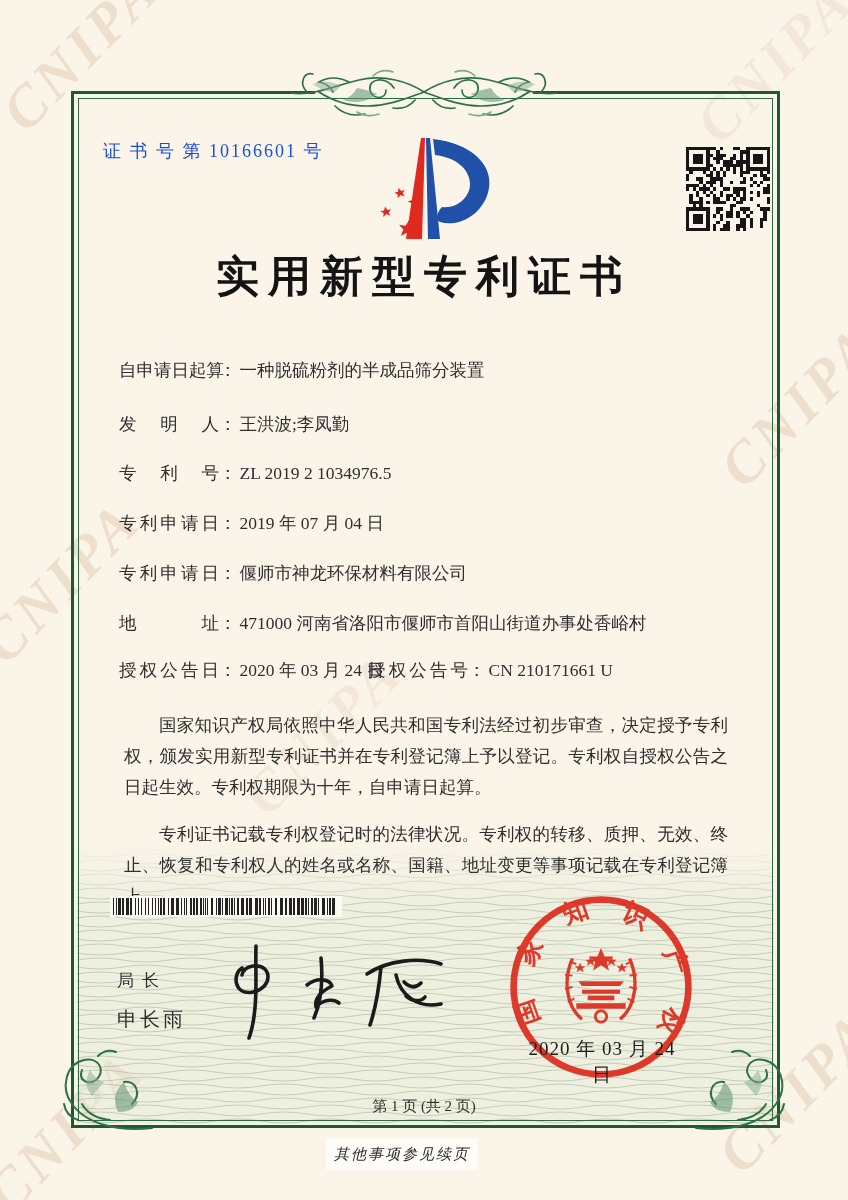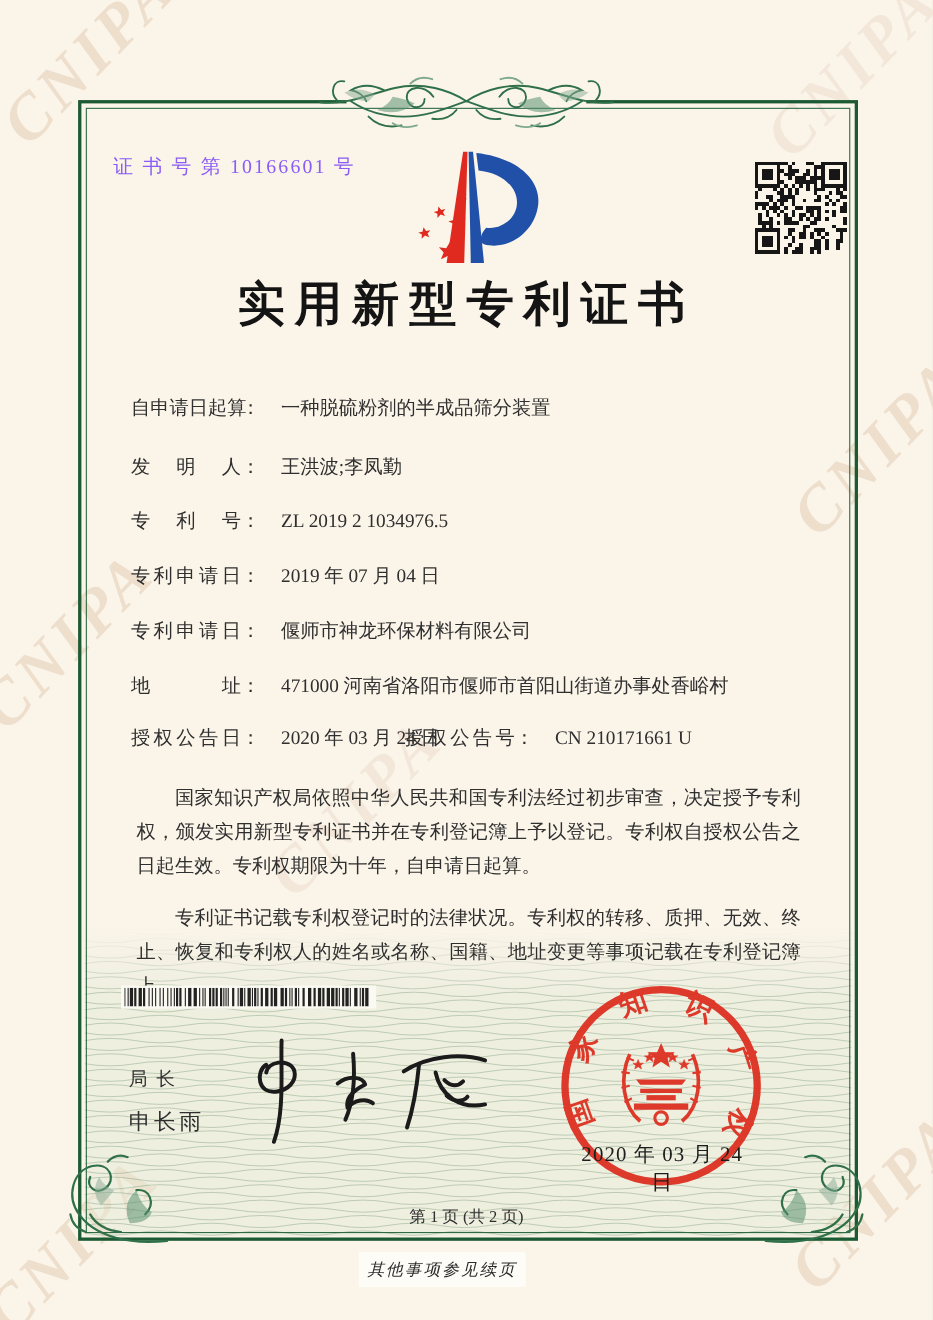--- a/index.html
+++ b/index.html
@@ -25,31 +25,31 @@
   
   .frame-outer {
     left:71px; top:91px; width:709px; height:1037px; z-index:3;
     border:3px solid #1b5a33; box-sizing:border-box;
   }
   .frame-inner {
     position:absolute; left:4px; top:4px; right:4px; bottom:4px;
     border:1px solid #2e6b44;
   }
   .ornament { z-index:4; }
-  .cert-no { left:103px; top:139px; font-size:18px; letter-spacing:2px; color:#8b5cf6; z-index:5; }
+  .cert-no { left:103px; top:139px; font-size:18px; letter-spacing:2px; color:#1d4ed8; z-index:5; }
   #logo { left:352px; top:136px; z-index:5; }
   #qr { left:686px; top:147px; z-index:5; }
   .title {
     left:0; width:848px; top:248px; text-align:center; z-index:5;
     font-size:43px; font-weight:bold; letter-spacing:9px; color:#141414;
   }
   .fields { left:119px; top:352px; width:680px; font-size:17.5px; z-index:5; }
   .frow { position:absolute; left:0; white-space:nowrap; }
   .flabel { display:inline-block; width:100px; text-align:justify; text-align-last:justify; }
-  .fvalue { margin-left:19px; }
+  .fvalue { margin-left:3px; }
   .grant-right { position:absolute; left:249px; top:0; white-space:nowrap; }
   .paras {
     left:108px; top:694px; width:636px; z-index:5;
     font-size:17.5px; line-height:31px; text-align:justify;
   }
   .paras p { margin:16px; text-indent:2em; }
   #barcode { left:110px; top:896px; z-index:6; background:#fbfaf2; padding:2px 3px; }
   .director-role { left:117px; top:969px; font-size:17px; letter-spacing:8px; z-index:6; }
   .director-name { left:117px; top:1006px; font-size:20px; letter-spacing:3px; z-index:6; }
   #signature { left:228px; top:930px; z-index:6; }

